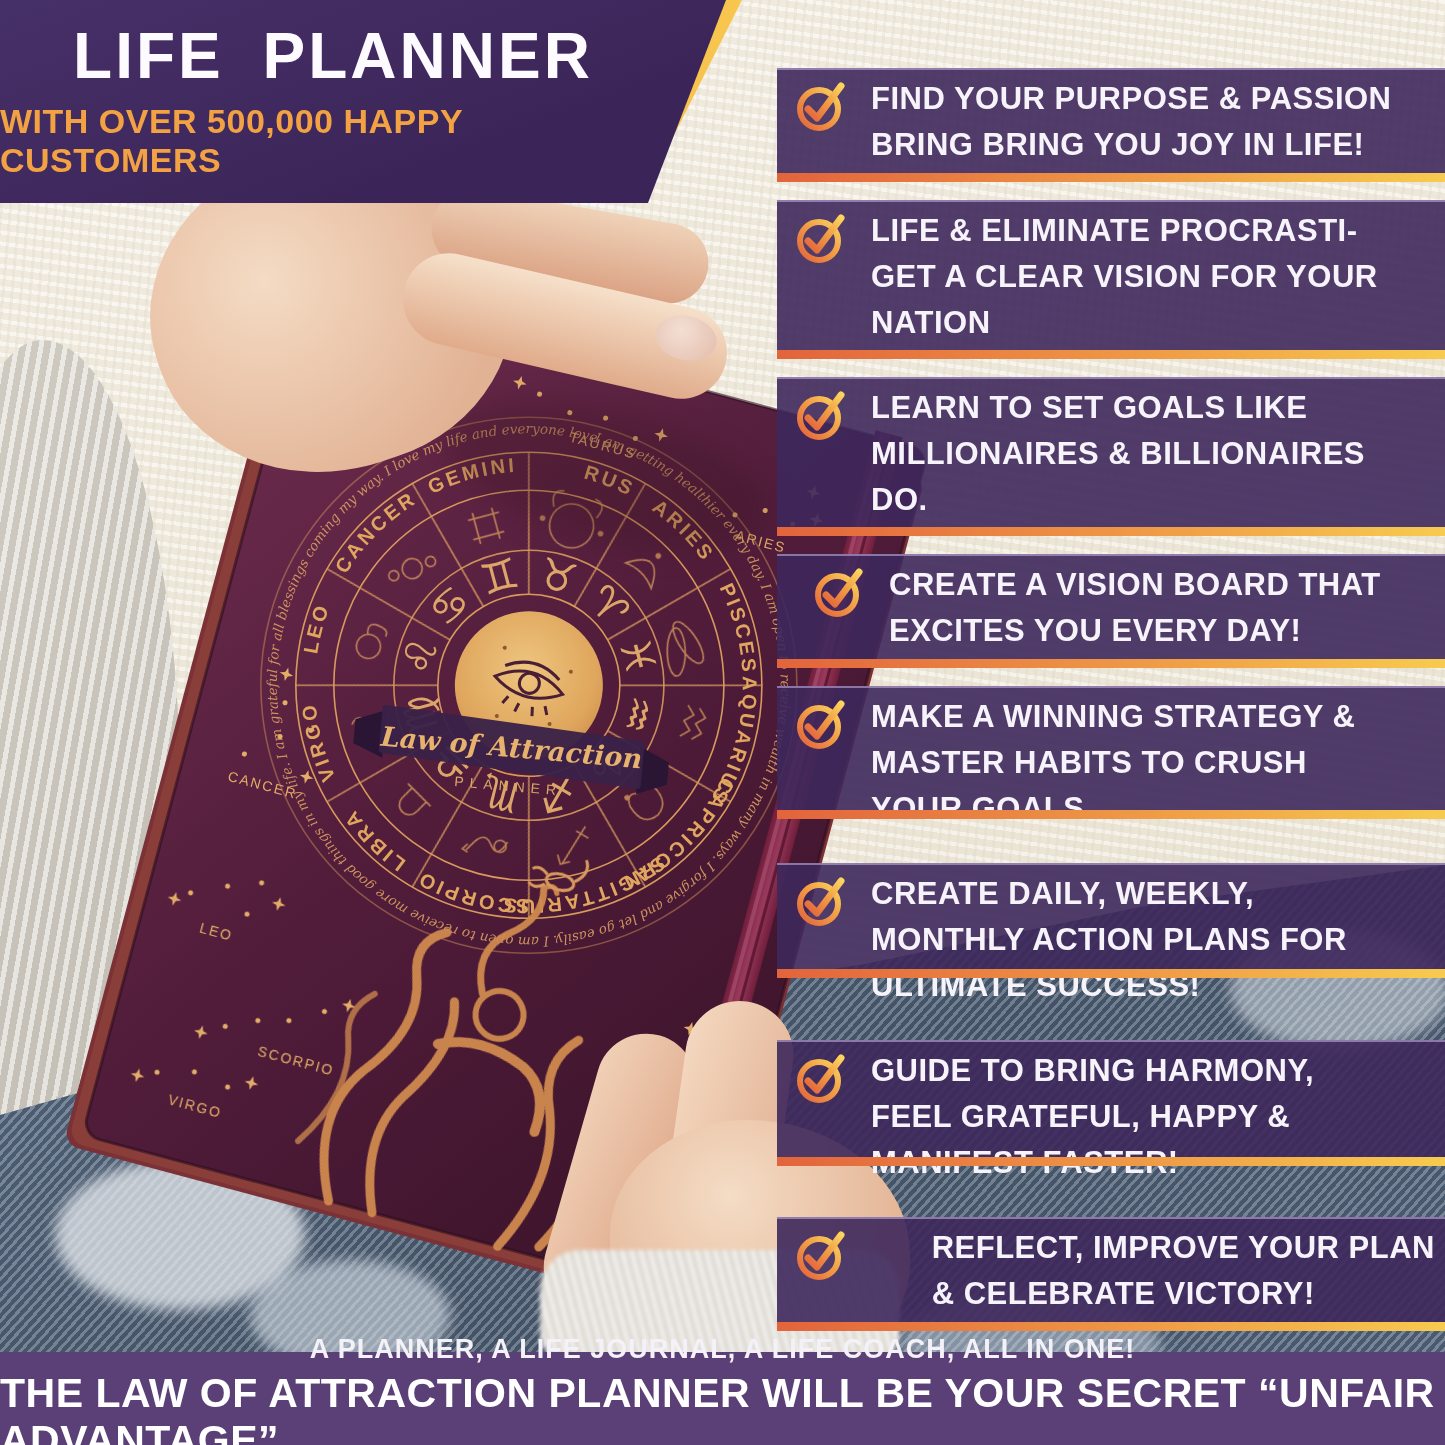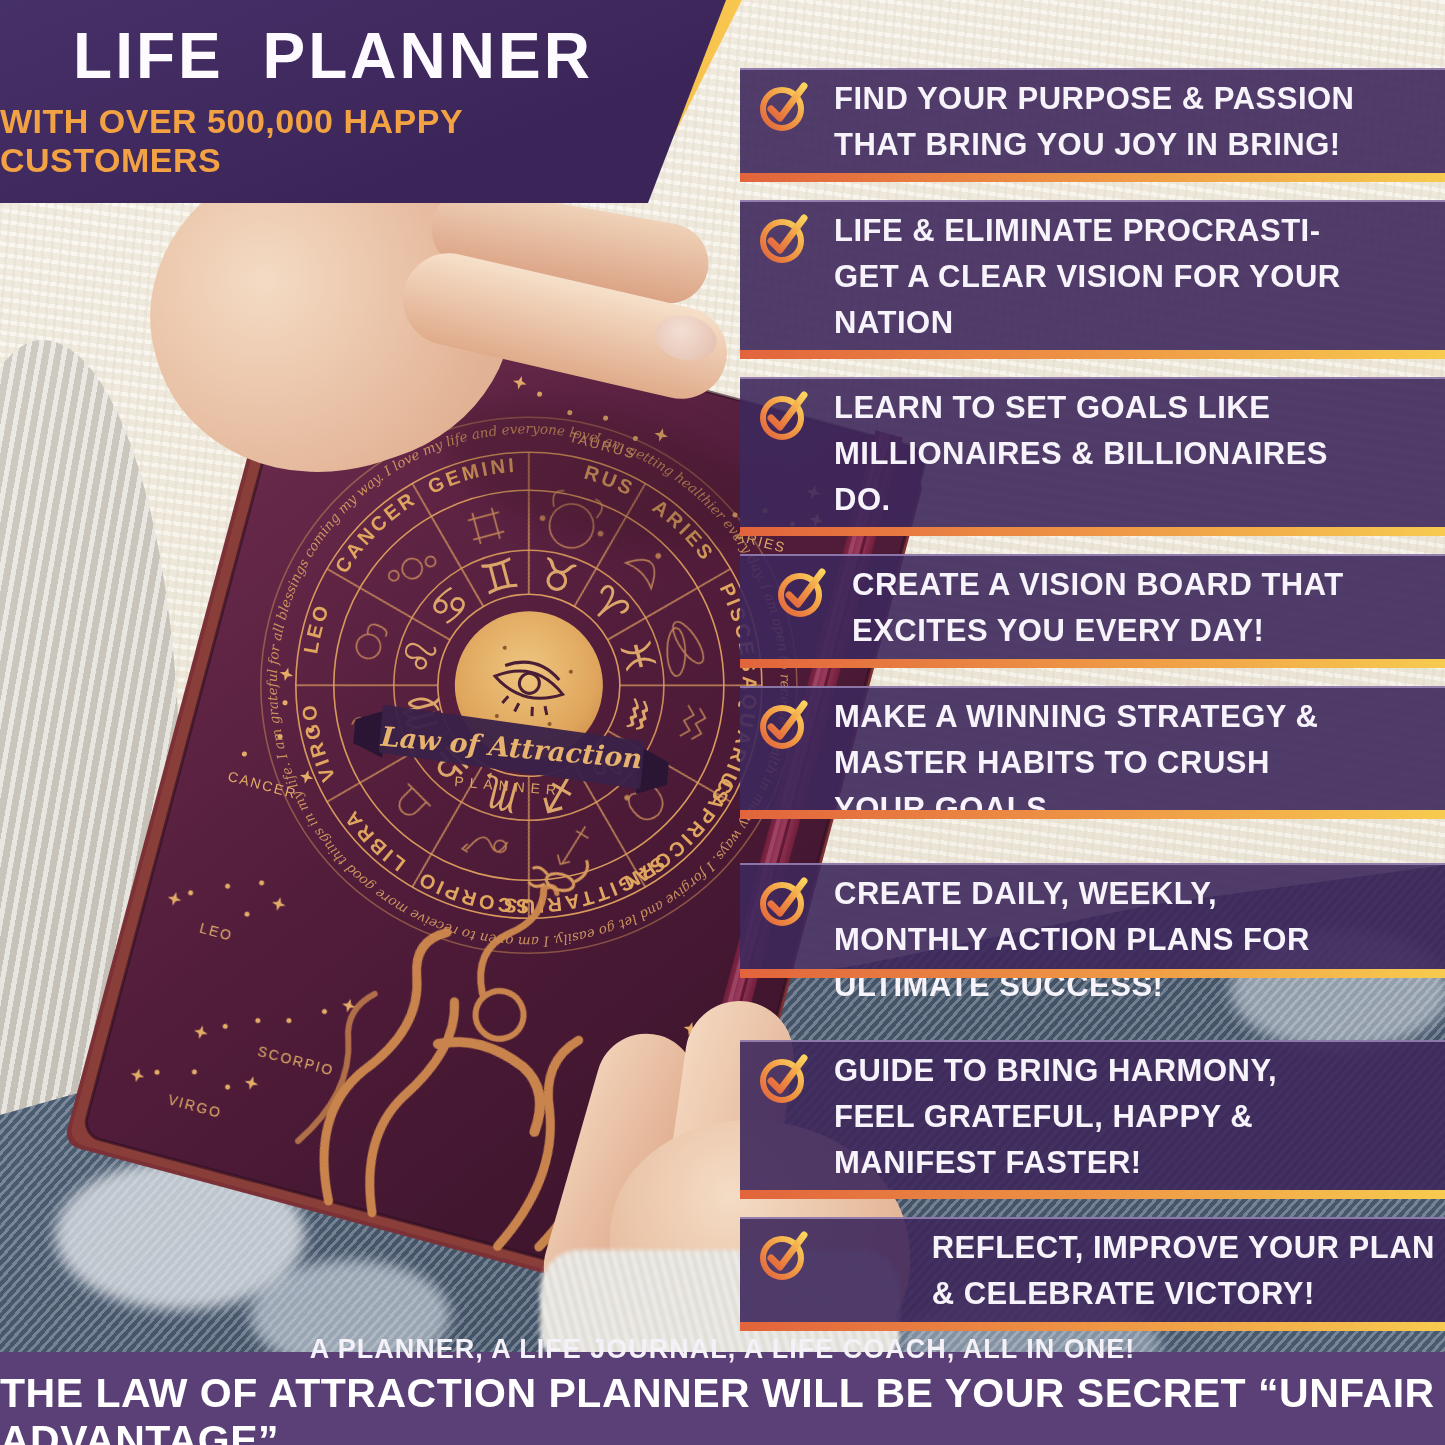--- a/index.html
+++ b/index.html
@@ -60,35 +60,35 @@
   .banner-gold{position:absolute;left:0;top:0;width:742px;height:183px;z-index:6;
     background:linear-gradient(90deg,#e9823f,#f2a84a 55%,#f8c74f);
     clip-path:polygon(0 0,100% 0,calc(100% - 92px) 100%,0 100%);}
   .banner{position:absolute;left:0;top:0;width:726px;height:203px;z-index:7;
     background:linear-gradient(160deg,#463068,#3b2558 70%);
     clip-path:polygon(0 0,100% 0,calc(100% - 78px) 100%,0 100%);
     display:flex;flex-direction:column;align-items:center;justify-content:center;padding-right:60px;box-sizing:border-box;}
   .banner .title{color:#fdfbff;font-size:64px;font-weight:800;letter-spacing:3px;word-spacing:18px;line-height:1;}
   .banner .subtitle{color:#f2a243;font-size:34px;font-weight:700;letter-spacing:.5px;margin-top:14px;}
 
-  .bar{position:absolute;left:740px;right:0;z-index:6;display:flex;align-items:flex-start;
+  .bar{position:absolute;left:777px;right:0;z-index:6;display:flex;align-items:flex-start;
     background:rgba(62,40,92,.90);border-top:2px solid rgba(202,182,232,.55);
     padding:6px 10px 6px 16px;box-sizing:border-box;}
   .bar::after{content:"";position:absolute;left:0;right:0;bottom:-9px;height:9px;
     background:linear-gradient(90deg,#e2643c,#ef9a46 55%,#f7cb4f);}
   .bar .ck{width:54px;height:54px;flex:0 0 auto;margin:3px 24px 0 0;}
   .bar .txt{color:#f7f3fa;font-size:31px;font-weight:600;letter-spacing:.5px;line-height:46px;
     display:flex;flex-direction:column;}
   .b1{top:68px;height:105px;}
   .b2{top:200px;height:150px;}
   .b3{top:377px;height:150px;}
   .b4{top:554px;height:105px;padding-left:34px;}
   .b5{top:686px;height:124px;}
   .b6{top:863px;height:106px;}
-  .b7{top:1040px;height:150px;}
+  .b7{top:1040px;height:117px;}
   .b8{top:1217px;height:105px;justify-content:space-between;}
 
   .footer{position:absolute;left:0;right:0;top:1352px;height:93px;background:#5a4076;z-index:8;
     display:flex;flex-direction:column;align-items:center;justify-content:center;gap:5px;}
   .footer .f1{color:#f5f1f8;font-size:27px;font-weight:600;letter-spacing:1px;}
   .footer .f2{color:#ffffff;font-size:41px;font-weight:800;letter-spacing:.5px;}
 
   .book-svg{position:absolute;left:0;top:180px;z-index:3;}
 </style>
 </head>
@@ -381,21 +381,21 @@
       </symbol>
     </defs>
   </svg>
 
   <div class="bar b1">
     <svg class="ck">
         <use href="#ck-sym"></use>
       </svg>
     <div class="txt">
       <span>FIND YOUR PURPOSE &amp; PASSION</span>
-      <span>THAT BRING YOU JOY IN BRING!</span>
+      <span>BRING BRING YOU JOY IN LIFE!</span>
     </div>
   </div>
   <div class="bar b2">
     <svg class="ck">
         <use href="#ck-sym"></use>
       </svg>
     <div class="txt">
       <span>LIFE &amp; ELIMINATE PROCRASTI-</span>
       <span>GET A CLEAR VISION FOR YOUR</span>
       <span>NATION</span>

